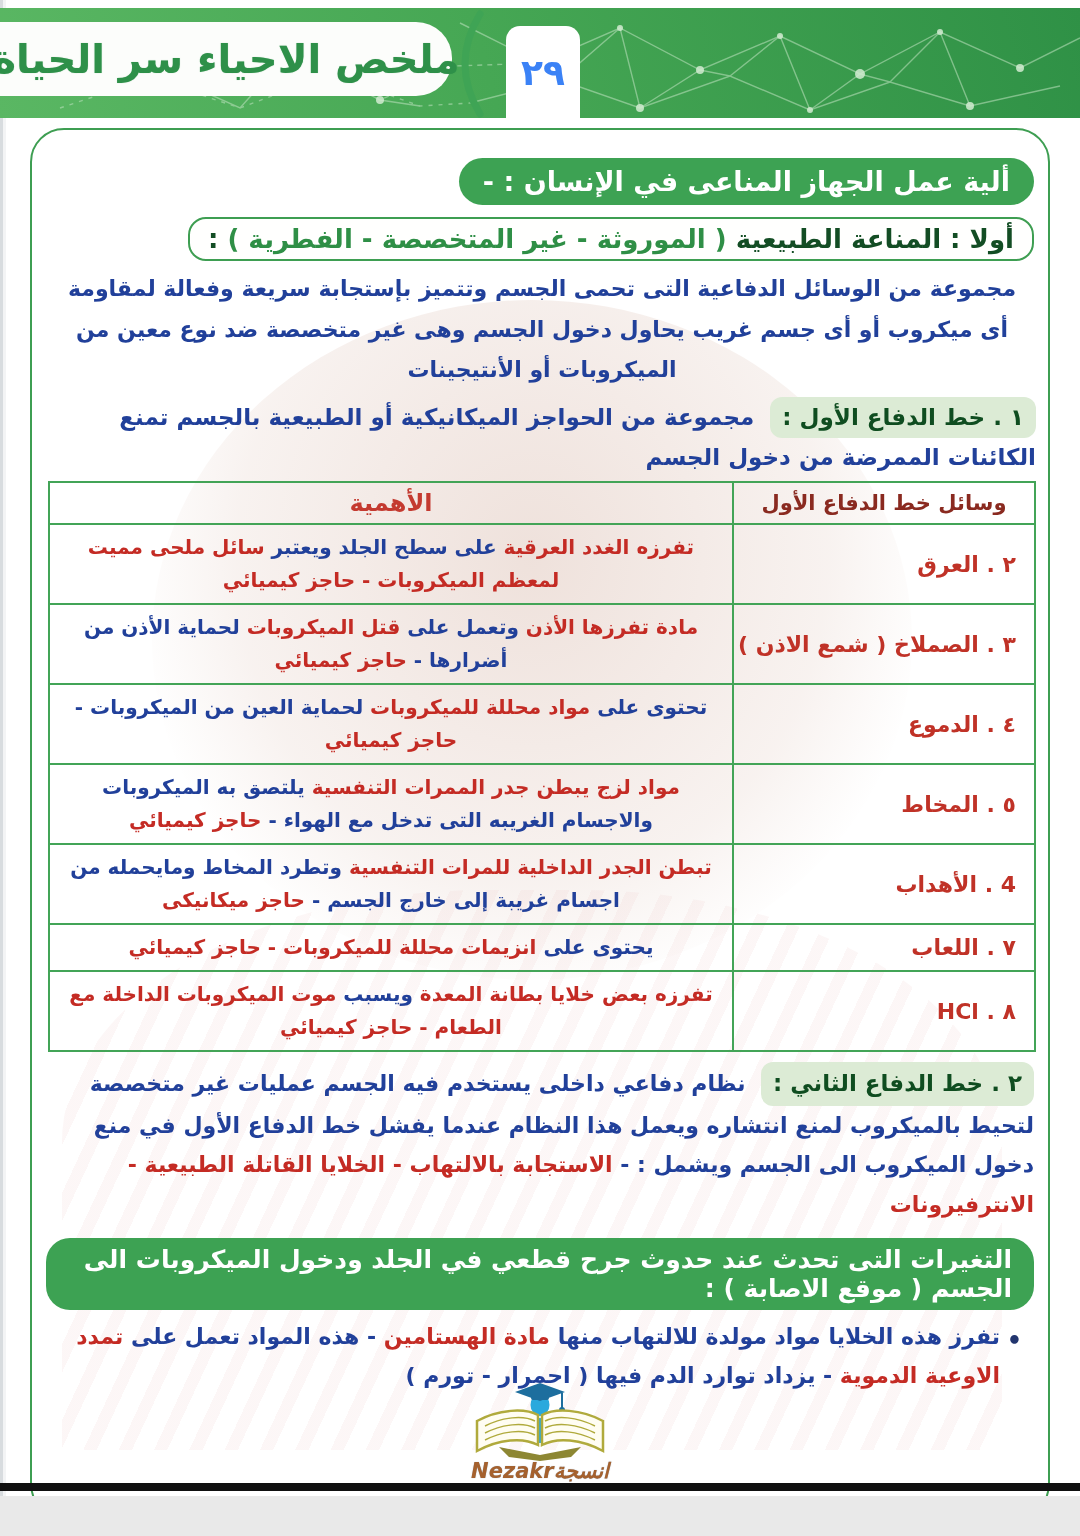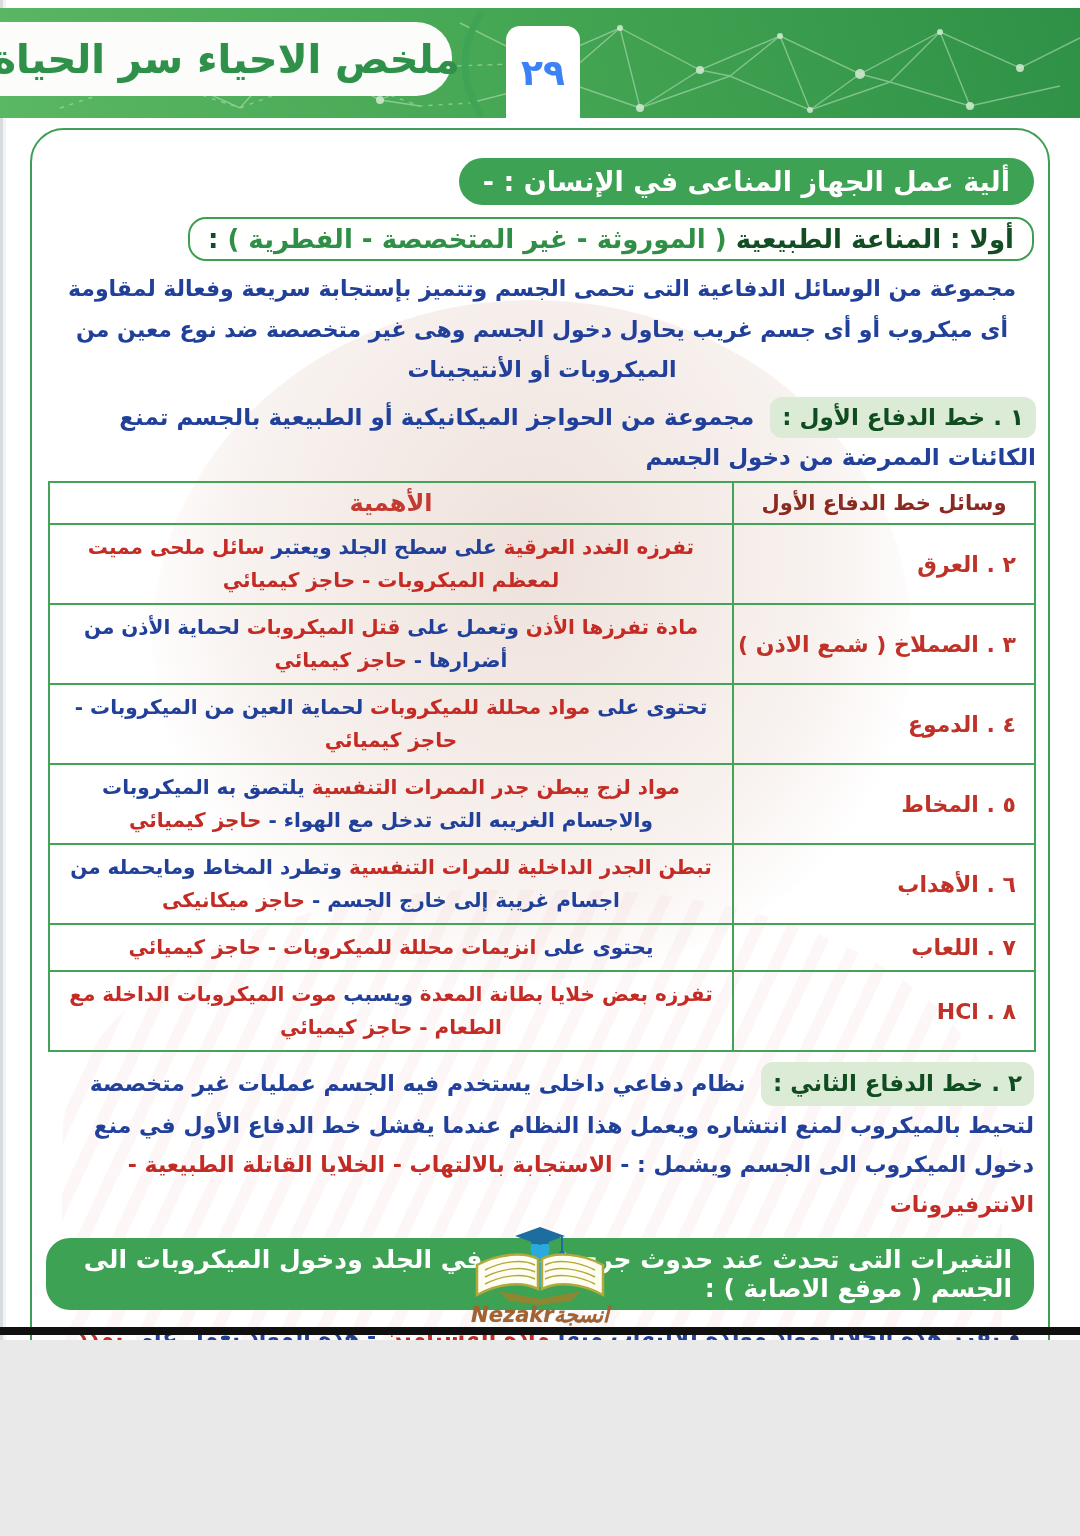--- a/index.html
+++ b/index.html
@@ -1,19 +1,19 @@
 <!DOCTYPE html>
 <html dir="rtl" lang="ar"><head>
 <meta charset="utf-8">
 <style>
   * { margin:0; padding:0; box-sizing:border-box; }
   html,body { background:#e9e9e9; }
   body { font-family:"DejaVu Sans", sans-serif; font-weight:700; }
   .page {
-    position:relative; width:1080px; height:1340px; margin:0 auto;
+    position:relative; width:1080px; height:1496px; margin:0 auto;
     background:#ffffff; overflow:hidden;
     box-shadow:inset 3px 0 0 #d8dcdf, inset 6px 0 0 #f3f4f5;
   }
   
   .banner {
     position:absolute; top:8px; left:0; right:0; height:110px;
     background:linear-gradient(75deg,#5ab763 0%,#46a754 45%,#2f9146 100%);
     overflow:visible;
   }
   .mesh { position:absolute; inset:0; width:100%; height:100%; }
@@ -186,21 +186,21 @@
         </tr>
         <tr>
           <td class="means">٤ . الدموع</td>
           <td class="importance"><span class="c-blue">تحتوى على </span><span class="c-red">مواد محللة للميكروبات </span><span class="c-blue">لحماية العين من الميكروبات - </span><span class="c-red">حاجز كيميائي</span></td>
         </tr>
         <tr>
           <td class="means">٥ . المخاط</td>
           <td class="importance"><span class="c-red">مواد لزج يبطن جدر الممرات التنفسية </span><span class="c-blue">يلتصق به الميكروبات والاجسام الغريبه التى تدخل مع الهواء - </span><span class="c-red">حاجز كيميائي</span></td>
         </tr>
         <tr>
-          <td class="means">٦ . الأهداب</td>
+          <td class="means">4 . الأهداب</td>
           <td class="importance"><span class="c-red">تبطن الجدر الداخلية للمرات التنفسية </span><span class="c-blue">وتطرد المخاط ومايحمله من اجسام غريبة إلى خارج الجسم - </span><span class="c-red">حاجز ميكانيكى</span></td>
         </tr>
         <tr>
           <td class="means">٧ . اللعاب</td>
           <td class="importance"><span class="c-blue">يحتوى على </span><span class="c-red">انزيمات محللة للميكروبات - حاجز كيميائي</span></td>
         </tr>
         <tr>
           <td class="means">٨ . HCl</td>
           <td class="importance"><span class="c-red">تفرزه بعض خلايا بطانة المعدة </span><span class="c-blue">ويسبب </span><span class="c-red">موت الميكروبات الداخلة مع الطعام - حاجز كيميائي</span></td>
         </tr>

